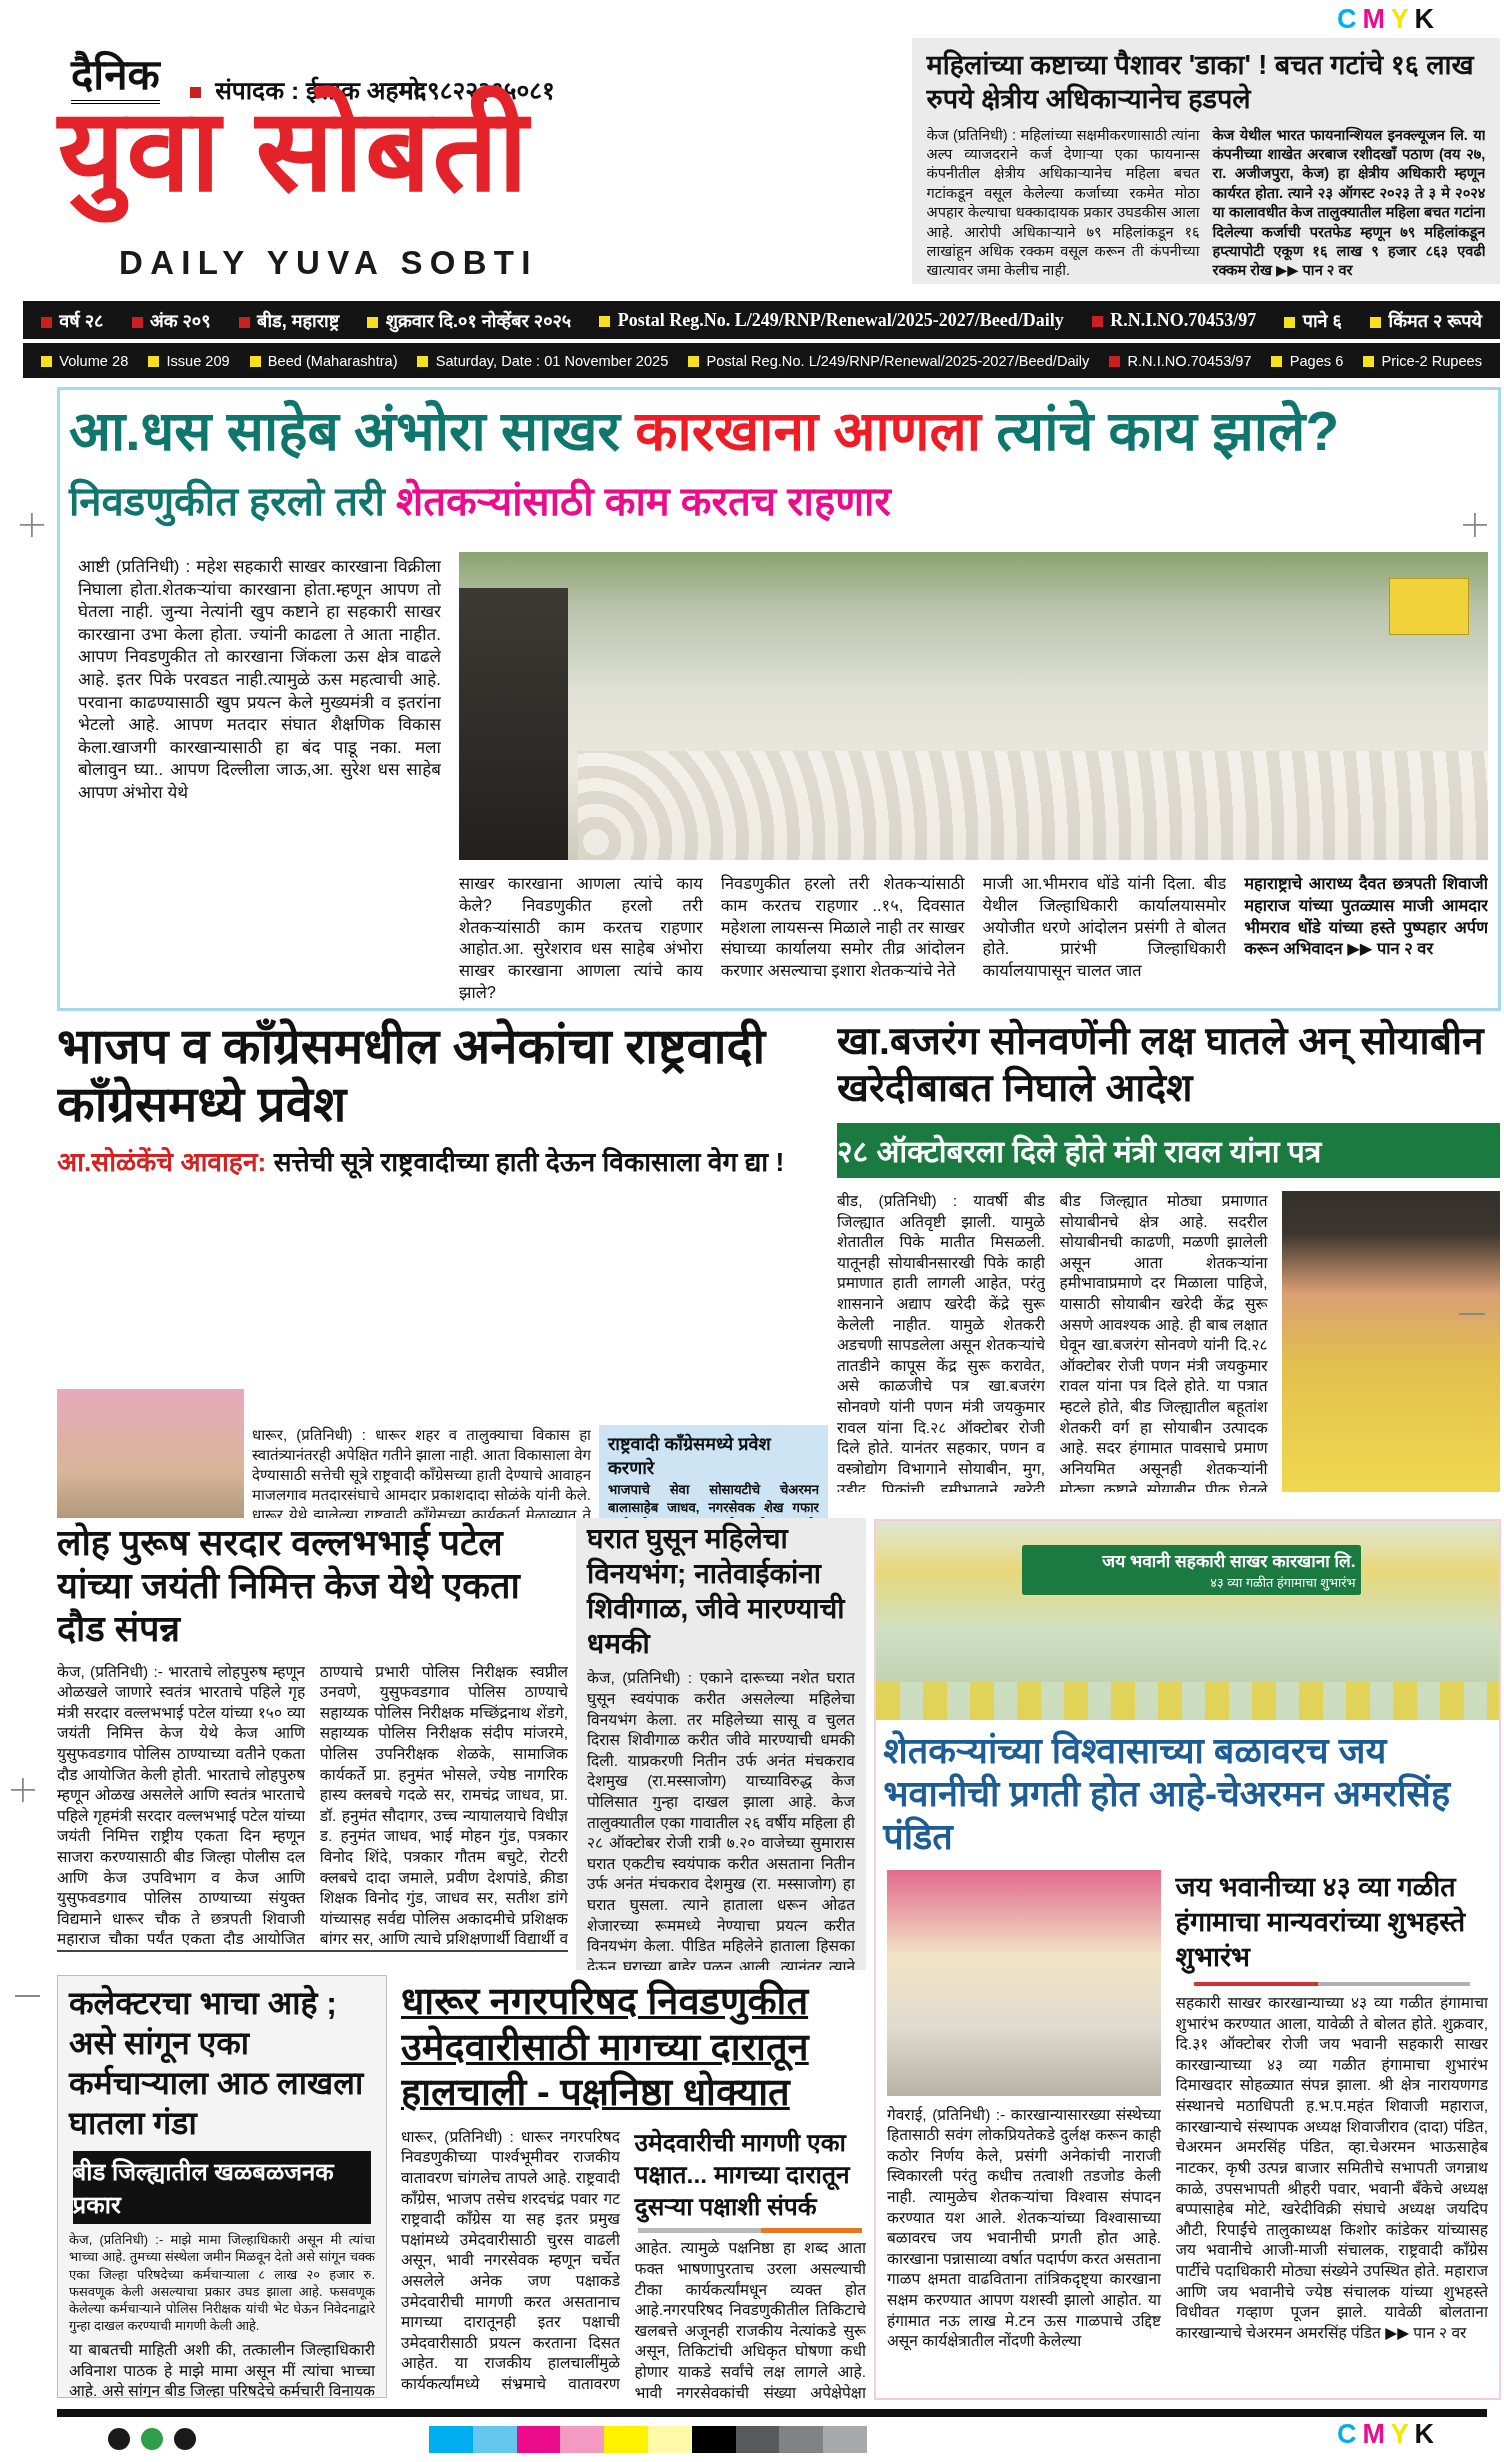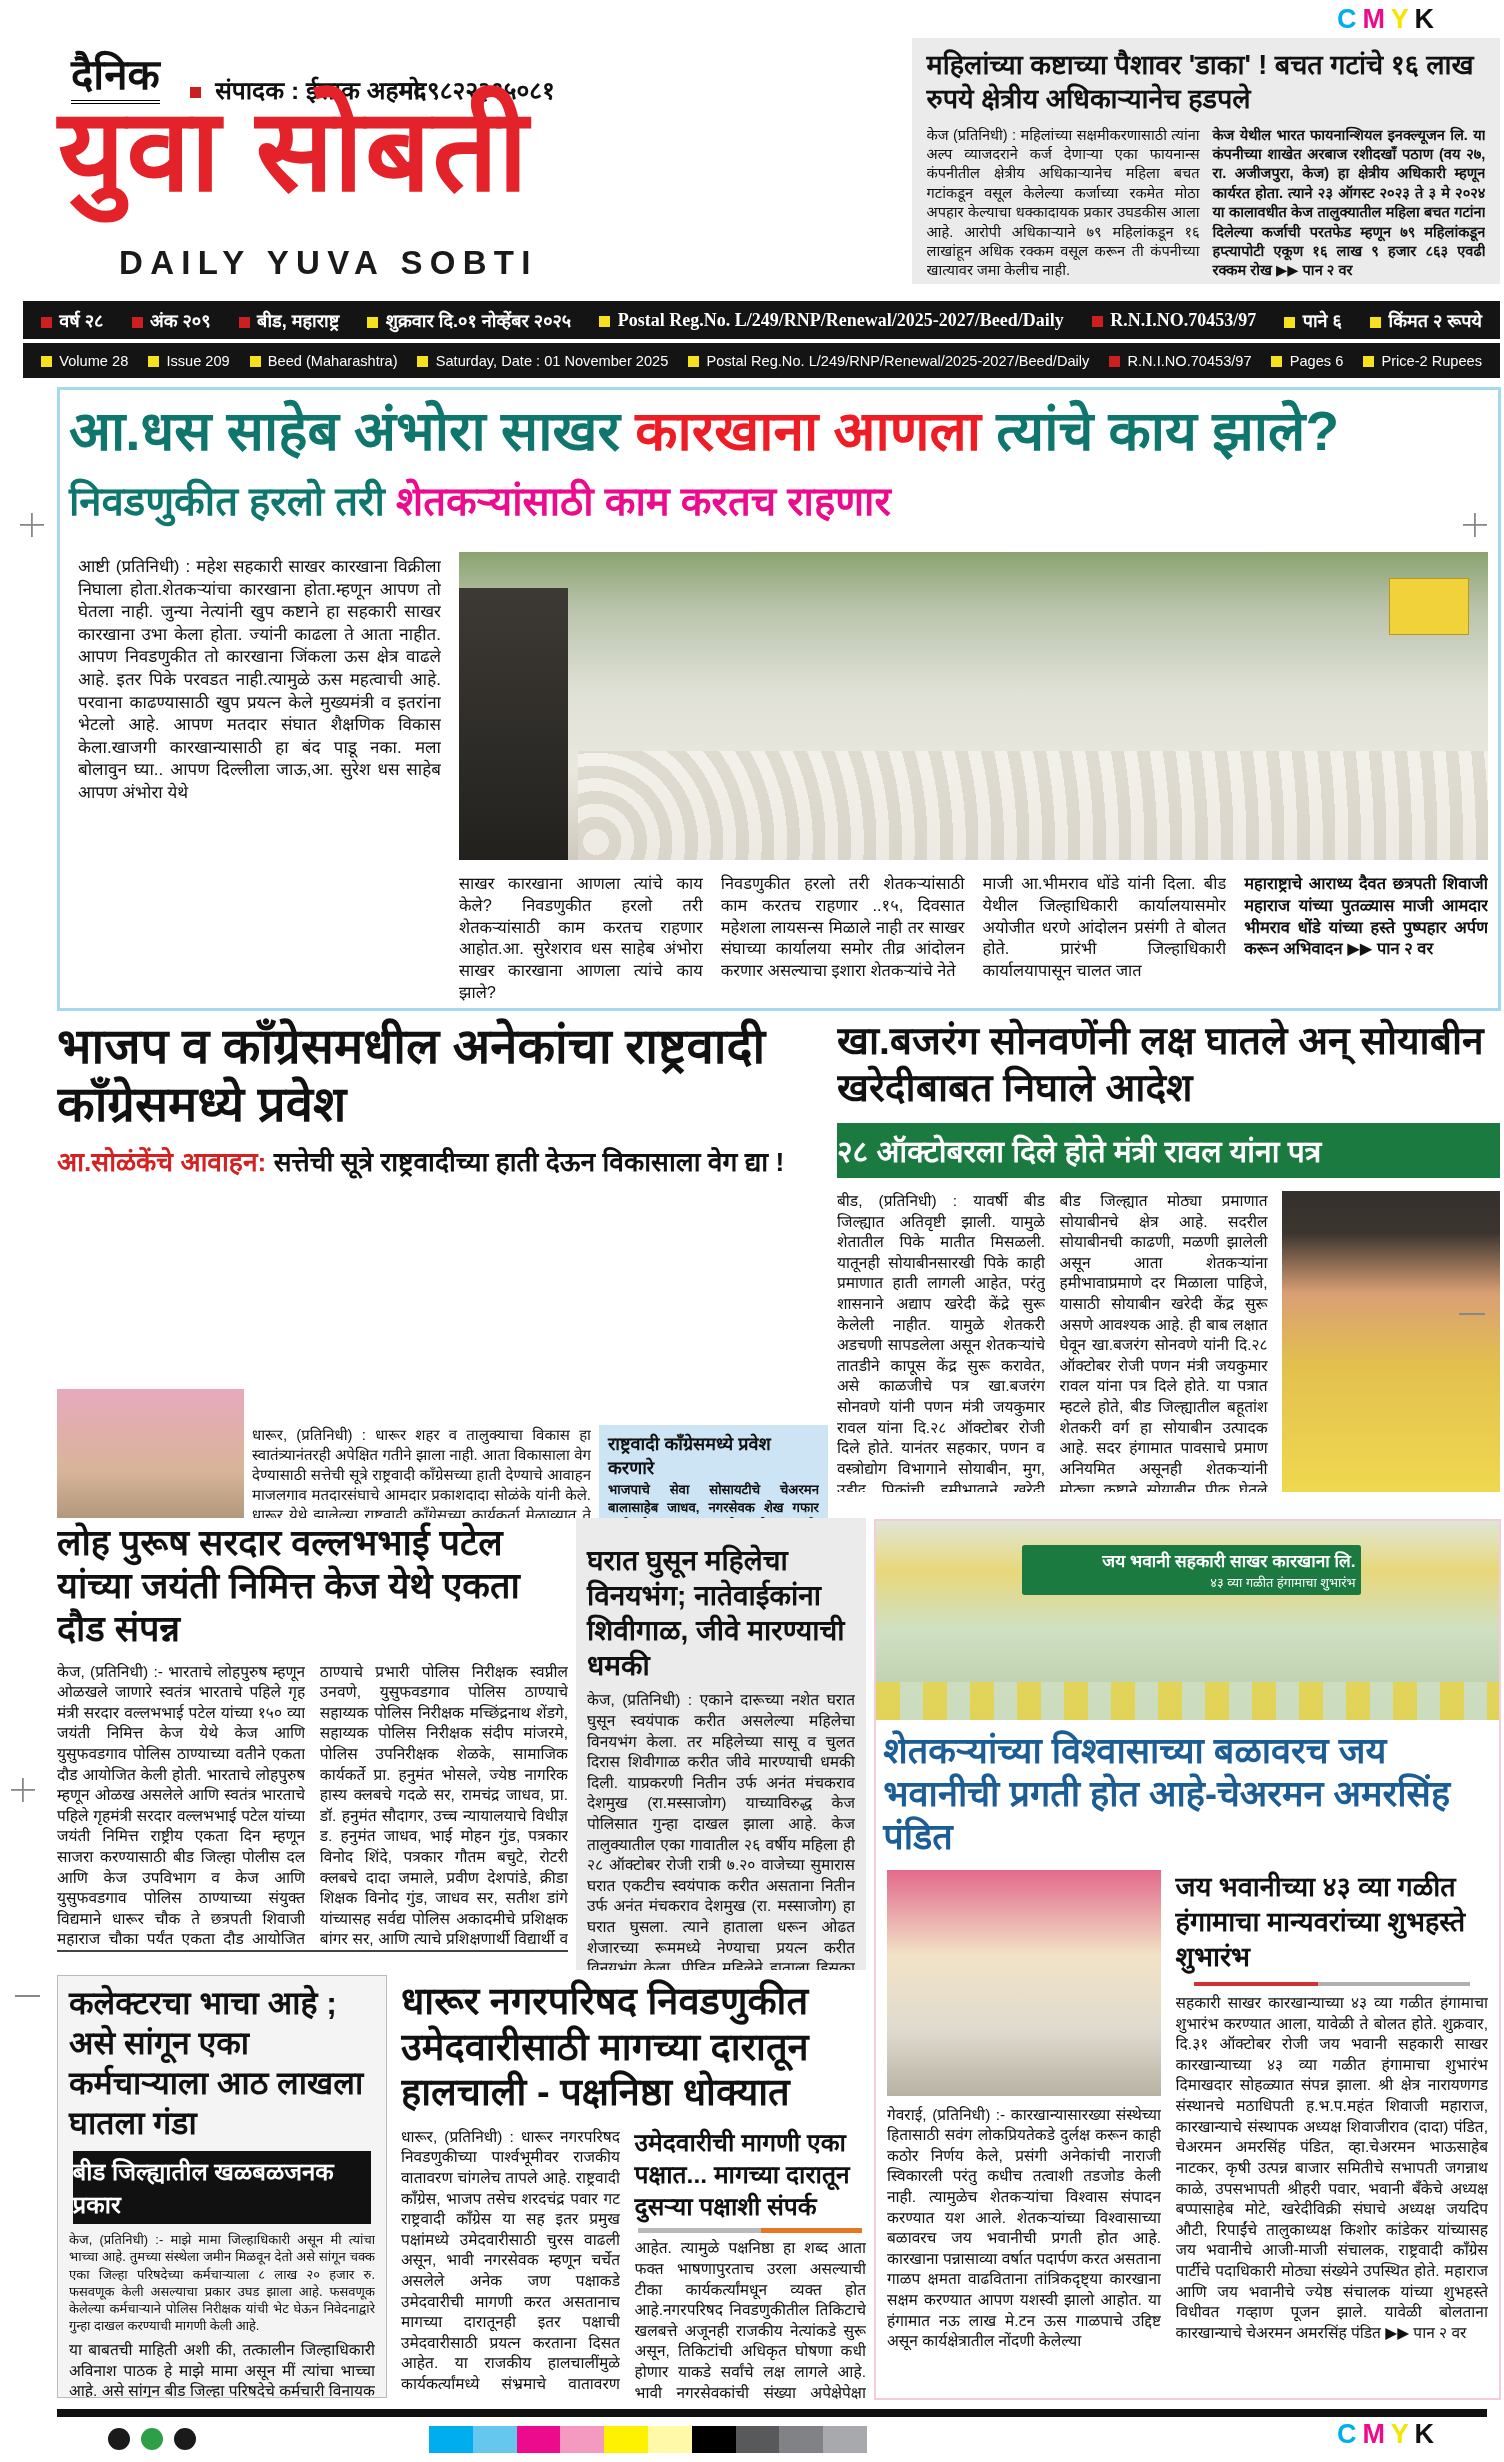--- a/index.html
+++ b/index.html
@@ -149,21 +149,21 @@
 </div>
 
 <div class="abs clip" style="left:57px;top:1521px;width:511px;height:429px;border-bottom:2.7px solid #444;">
   <div class="b ctr" style="font-size:36px;line-height:1.2;">लोह पुरूष सरदार वल्लभभाई पटेल यांच्या जयंती निमित्त केज येथे एकता दौड संपन्न</div>
   <div style="display:flex;gap:14.6px;margin-top:11px;">
     <div class="bt" style="flex:1;height:315px;font-size:15.5px;">केज, (प्रतिनिधी) :- भारताचे लोहपुरुष म्हणून ओळखले जाणारे स्वतंत्र भारताचे पहिले गृह मंत्री सरदार वल्लभभाई पटेल यांच्या १५० व्या जयंती निमित्त केज येथे केज आणि युसुफवडगाव पोलिस ठाण्याच्या वतीने एकता दौड आयोजित केली होती. भारताचे लोहपुरुष म्हणून ओळख असलेले आणि स्वतंत्र भारताचे पहिले गृहमंत्री सरदार वल्लभभाई पटेल यांच्या जयंती निमित्त राष्ट्रीय एकता दिन म्हणून साजरा करण्यासाठी बीड जिल्हा पोलीस दल आणि केज उपविभाग व केज आणि युसुफवडगाव पोलिस ठाण्याच्या संयुक्त विद्यमाने धारूर चौक ते छत्रपती शिवाजी महाराज चौका पर्यंत एकता दौड आयोजित करण्यात आली होती. समाजामध्ये एकता, शिस्त, राष्ट्रप्रेम व सामाजिक बांधिलकी निर्माण करणे हवत्यामाचा मुख्य हेतू आहे. या एकता दौडमध्ये आयपीएस सहाय्यक जिल्हा पोलिस अधीक्षक व्यंकटेश राम, केज पोलिस</div>
     <div class="bt" style="flex:1;height:315px;font-size:15.5px;">ठाण्याचे प्रभारी पोलिस निरीक्षक स्वप्नील उनवणे, युसुफवडगाव पोलिस ठाण्याचे सहाय्यक पोलिस निरीक्षक मच्छिंद्रनाथ शेंडगे, सहाय्यक पोलिस निरीक्षक संदीप मांजरमे, पोलिस उपनिरीक्षक शेळके, सामाजिक कार्यकर्ते प्रा. हनुमंत भोसले, ज्येष्ठ नागरिक हास्य क्लबचे गदळे सर, रामचंद्र जाधव, प्रा. डॉ. हनुमंत सौदागर, उच्च न्यायालयाचे विधीज्ञ ड. हनुमंत जाधव, भाई मोहन गुंड, पत्रकार विनोद शिंदे, पत्रकार गौतम बचुटे, रोटरी क्लबचे दादा जमाले, प्रवीण देशपांडे, क्रीडा शिक्षक विनोद गुंड, जाधव सर, सतीश डांगे यांच्यासह सर्वद्य पोलिस अकादमीचे प्रशिक्षक बांगर सर, आणि त्याचे प्रशिक्षणार्थी विद्यार्थी व विद्यार्थिनी यांच्यासह केजमधील प्रतिष्ठित नागरिक, पोलिस आणि महिला देखील सहभागी झाले होते. एकता दौडचा समारोप प्रसंगी एकतेची शपथ घेऊन केज पोलिस ठाण्याच्या प्रांगणात राष्ट्रगीताने करण्यात आला.  ▶▶ पान २ वर</div>
   </div>
 </div>
 
-<div class="abs graybox clip" style="left:576px;top:1518px;width:290px;height:452px;padding:25px 11px;box-sizing:border-box;">
+<div class="abs graybox clip" style="left:576px;top:1518px;width:290px;height:452px;padding:3px 11px;box-sizing:border-box;">
   <div class="b ctr" style="font-size:28px;line-height:1.25;">घरात घुसून महिलेचा विनयभंग; नातेवाईकांना शिवीगाळ, जीवे मारण्याची धमकी</div>
   <div class="bt" style="font-size:15.5px;margin-top:7.3px;">केज, (प्रतिनिधी) : एकाने दारूच्या नशेत घरात घुसून स्वयंपाक करीत असलेल्या महिलेचा विनयभंग केला. तर महिलेच्या सासू व चुलत दिरास शिवीगाळ करीत जीवे मारण्याची धमकी दिली. याप्रकरणी नितीन उर्फ अनंत मंचकराव देशमुख (रा.मस्साजोग) याच्याविरुद्ध केज पोलिसात गुन्हा दाखल झाला आहे. केज तालुक्यातील एका गावातील २६ वर्षीय महिला ही २८ ऑक्टोबर रोजी रात्री ७.२० वाजेच्या सुमारास घरात एकटीच स्वयंपाक करीत असताना नितीन उर्फ अनंत मंचकराव देशमुख (रा. मस्साजोग) हा घरात घुसला. त्याने हाताला धरून ओढत शेजारच्या रूममध्ये नेण्याचा प्रयत्न करीत विनयभंग केला. पीडित महिलेने हाताला हिसका देऊन घराच्या बाहेर पळून आली. त्यानंतर त्याने पाठीमागून शिवीगाळ करू लागला. त्याचा आवाज ऐकून पीडित महिलेची सासू आली असता त्यांना ही शिवीगाळ केली. मंचकराव देशमुख याच्याविरुद्ध केज पोलिसात गुन्हा दाखल झाला आहे. तपास जमादार सानप हे करीत आहेत.</div>
 </div>
 
 <div class="abs pinkbox clip" style="left:874px;top:1519px;width:627px;height:881px;">
   <div class="ph ph-mill" style="width:100%;height:199px;">
     <div class="caption-sign abs" style="left:146px;top:24px;width:328px;padding:3.6px 5.5px;text-align:right;">
       <div class="b" style="font-size:17.3px;">जय भवानी सहकारी साखर कारखाना लि.</div>
       <div style="font-size:12.8px;margin-top:1.8px;">४३ व्या गळीत हंगामाचा शुभारंभ</div>
     </div>
@@ -184,21 +184,21 @@
 </div>
 
 <div class="abs clip" style="left:57px;top:1975px;width:330px;height:423px;border:1.8px solid #bbb;background:#f4f4f4;padding:7.3px 11px;box-sizing:border-box;">
   <div class="b ctr" style="font-size:32px;line-height:1.25;">कलेक्टरचा भाचा आहे ; असे सांगून एका कर्मचाऱ्याला आठ लाखला घातला गंडा</div>
   <div class="blackbanner b ctr" style="font-size:24px;margin:7.3px 3.6px;padding:3.6px 0;">बीड जिल्ह्यातील खळबळजनक प्रकार</div>
   <div class="bt" style="font-size:13px;">केज, (प्रतिनिधी) :- माझे मामा जिल्हाधिकारी असून मी त्यांचा भाच्चा आहे. तुमच्या संस्थेला जमीन मिळवून देतो असे सांगून चक्क एका जिल्हा परिषदेच्या कर्मचाऱ्याला ८ लाख २० हजार रु. फसवणूक केली असल्याचा प्रकार उघड झाला आहे. फसवणूक केलेल्या कर्मचाऱ्याने पोलिस निरीक्षक यांची भेट घेऊन निवेदनाद्वारे गुन्हा दाखल करण्याची मागणी केली आहे.</div>
   <div class="bt" style="font-size:15.5px;margin-top:5.5px;">या बाबतची माहिती अशी की, तत्कालीन जिल्हाधिकारी अविनाश पाठक हे माझे मामा असून मीं त्यांचा भाच्चा आहे. असे सांगून बीड जिल्हा परिषदेचे कर्मचारी विनायक कराड यांना बीड जिल्ह्यातील महेश सुधाकर कुलकर्णीं (रा. उद्य नगर, धारूर) याने संत गजानन महाराज संस्थानला केज येथील सर्व्हे नं. ३२ या सरकारी गायरान जमिनीतील जमीन मिळवून देण्याचे आमिष दाखवून दि. २१ सप्टेंबर २०२४ रोजी त्यांच्या राहत्या घरी ५० हजार रु. नगदी रोख स्वरूपात घेतले. त्या नंतर वेगवेगळ्या  ▶▶ पान २ वर</div>
 </div>
 
 <div class="abs clip" style="left:401px;top:1979px;width:465px;height:421px;">
-  <div class="b ctr" style="font-size:38px;line-height:1.2;">धारूर नगरपरिषद निवडणुकीत उमेदवारीसाठी मागच्या दारातून हालचाली - पक्षनिष्ठा धोक्यात</div>
+  <div class="b ctr" style="font-size:38px;line-height:1.2;text-decoration:underline;">धारूर नगरपरिषद निवडणुकीत उमेदवारीसाठी मागच्या दारातून हालचाली - पक्षनिष्ठा धोक्यात</div>
   <div style="display:flex;gap:14.6px;margin-top:11px;">
     <div class="bt" style="width:219px;height:264px;font-size:15.5px;">धारूर, (प्रतिनिधी) : धारूर नगरपरिषद निवडणुकीच्या पार्श्वभूमीवर राजकीय वातावरण चांगलेच तापले आहे. राष्ट्रवादी काँग्रेस, भाजप तसेच शरदचंद्र पवार गट राष्ट्रवादी काँग्रेस या सह इतर प्रमुख पक्षांमध्ये उमेदवारीसाठी चुरस वाढली असून, भावी नगरसेवक म्हणून चर्चेत असलेले अनेक जण पक्षाकडे उमेदवारीची मागणी करत असतानाच मागच्या दारातूनही इतर पक्षाची उमेदवारीसाठी प्रयत्न करताना दिसत आहेत. या राजकीय हालचालींमुळे कार्यकर्त्यांमध्ये संभ्रमाचे वातावरण निर्माण झाले आहे. काही इच्छुक उमेदवार तिकिटासाठी पक्षनिष्ठा बाजूला ठेवून, जिकडे साधेल तिकडे संपर्क साधत</div>
     <div style="flex:1;">
       <div class="b ctr" style="font-size:24.6px;line-height:1.3;">उमेदवारीची मागणी एका पक्षात... मागच्या दारातून दुसऱ्या पक्षाशी संपर्क</div>
       <div class="rule-or" style="margin:5.5px 3.6px;"></div>
       <div class="bt" style="font-size:15.5px;height:164px;">आहेत. त्यामुळे पक्षनिष्ठा हा शब्द आता फक्त भाषणापुरताच उरला असल्याची टीका कार्यकर्त्यांमधून व्यक्त होत आहे.नगरपरिषद निवडणुकीतील तिकिटाचे खलबत्ते अजूनही राजकीय नेत्यांकडे सुरू असून, तिकिटांची अधिकृत घोषणा कधी होणार याकडे सर्वांचे लक्ष लागले आहे. भावी नगरसेवकांची संख्या अपेक्षेपेक्षा अधिक असल्याने, शेवटच्या टप्प्यात अनेक जण  ▶▶ पान २ वर</div>
     </div>
   </div>
 </div>
 

